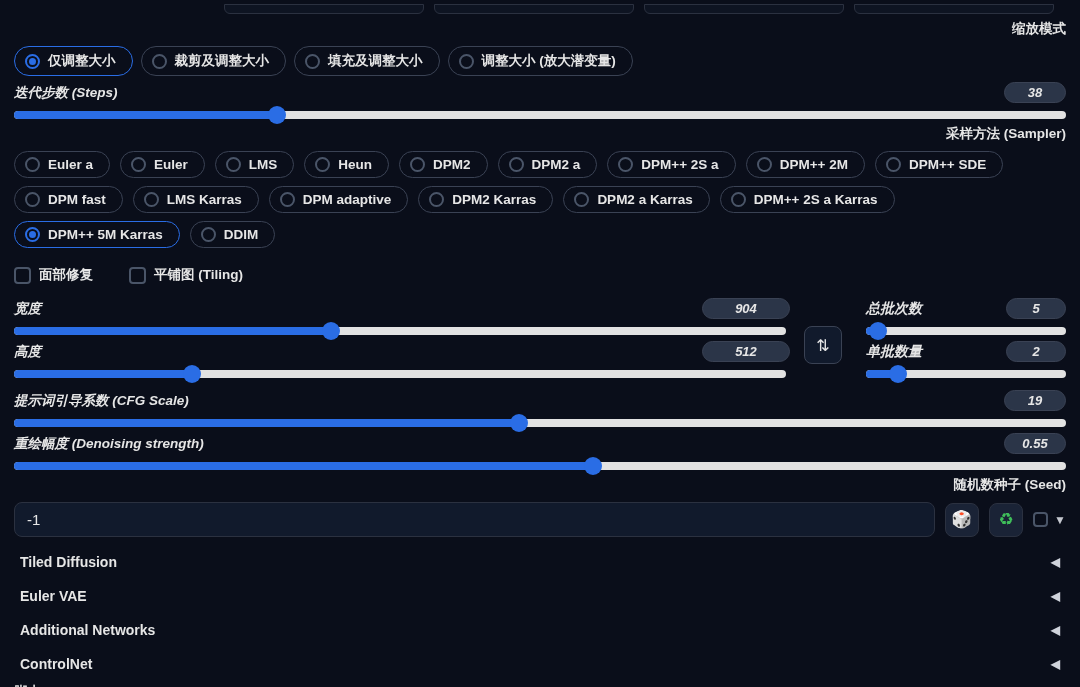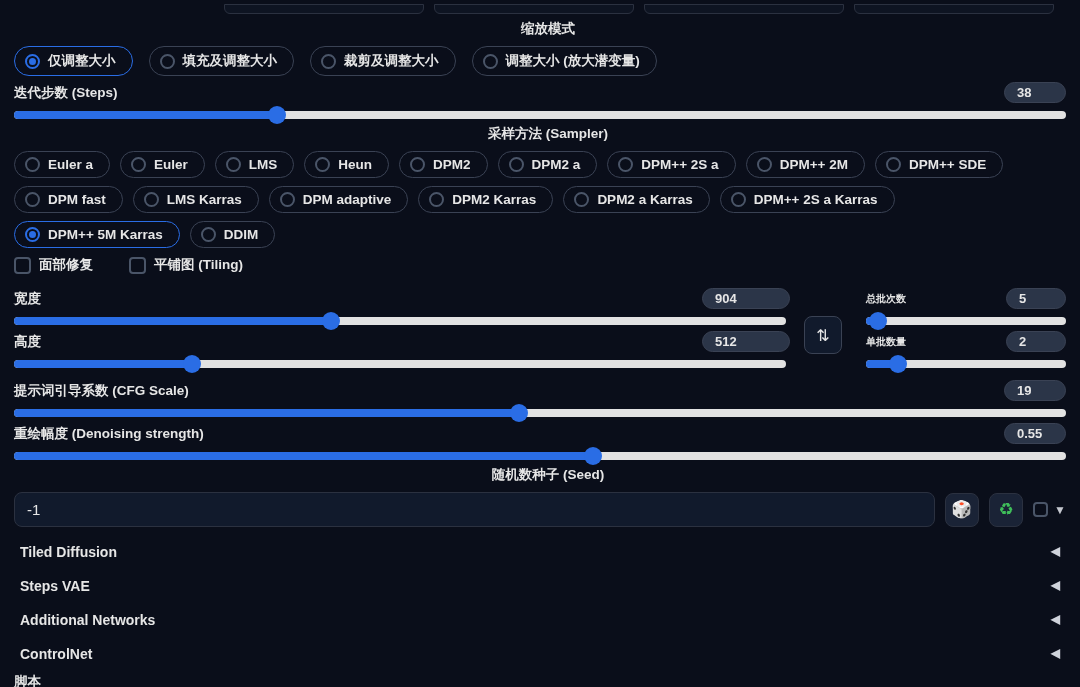--- a/index.html
+++ b/index.html
@@ -17,26 +17,26 @@
   .top-strip { display:flex; gap:10px; height:10px; margin-bottom:6px; }
   .top-strip .ph { flex:0 0 200px; height:10px; border:1px solid #2b3140; border-radius:0 0 6px 6px; background:#0e1422; }
   .top-strip .lead { flex:0 0 200px; }
 
   .section-label {
     font-size:13.5px;
     font-weight:600;
     color:#e6e6e6;
     margin-bottom:8px;
     margin-top:6px;
-    text-align:center;
+    text-align:right;
     padding-left:16px;
   }
 
   
-  .pill-row { display:flex; gap:16px; flex-wrap:nowrap; }
+  .pill-row { display:flex; gap:8px; flex-wrap:nowrap; }
   .pill {
     display:flex; align-items:center; gap:8px;
     border:1px solid #3a4254;
     border-radius:18px;
     padding:5px 16px 5px 10px;
     font-size:13.5px;
     font-weight:600;
     white-space:nowrap;
     background:transparent;
     cursor:pointer;
@@ -55,27 +55,29 @@
   }
 
   
   .sampler-wrap { display:flex; flex-wrap:wrap; gap:8px 10px; }
 
   
   .slider-block { margin-top:6px; margin-bottom:6px; }
   .slider-head {
     display:flex; justify-content:space-between; align-items:center;
     margin-bottom:8px;
+    font-style:italic;
   }
   .slider-head .label { font-size:13.5px; font-weight:600; }
   .val-badge {
     background:#2b3548;
     border:1px solid #3a4254;
     border-radius:14px;
     min-width:62px;
+    text-align:center;
     padding:2px 12px;
     font-size:13px;
     font-weight:600;
   }
   .wide-badge { min-width:88px; }
 
   .track {
     position:relative;
     height:8px;
     background:#e2e2e2;
@@ -106,25 +108,25 @@
     border:1px solid #3a4254;
     border-radius:8px;
     background:#111a2c;
     display:flex; align-items:center; justify-content:center;
     font-size:16px;
     cursor:pointer;
     color:#e6e6e6;
     margin-top:14px;
   }
 
-  .mini-slider .slider-head .label { font-size:10px; }
+  .mini-slider .slider-head .label { font-size:14px; }
   .mini-slider .val-badge { min-width:60px; }
 
   
-  .chk-row { display:flex; gap:36px; align-items:center; margin:8px 0 8px 0; }
+  .chk-row { display:flex; gap:36px; align-items:center; margin:18px 0 8px 0; }
   .chk { display:flex; align-items:center; gap:8px; font-size:13.5px; font-weight:600; cursor:pointer;}
   .chk .box {
     width:17px; height:17px; border:2px solid #4a5568; border-radius:4px;
     background:#0a0e1a;
   }
 
   
   .seed-row { display:flex; gap:10px; align-items:center; margin-top:6px; }
   .seed-input {
     flex:1;
@@ -143,21 +145,21 @@
     display:flex; align-items:center; justify-content:center;
     font-size:17px;
     cursor:pointer;
   }
   .seed-extra { display:flex; align-items:center; gap:6px; color:#c5c8d0; }
   .seed-extra .box { width:15px; height:15px; border:2px solid #4a5568; border-radius:4px; }
   .seed-extra .tri { font-size:12px; }
 
   
   .acc {
-    display:flex; justify-content:space-between; 
+    display:flex; justify-content:space-between; align-items:center;
     padding:9px 6px;
     font-size:14px;
     font-weight:700;
     cursor:pointer;
   }
   .acc .arrow { font-size:12px; color:#cfd3db; }
 
   
   .script-row { margin-top:2px; }
   .script-label { font-size:13.5px; font-weight:600; margin-bottom:6px; }
@@ -176,25 +178,25 @@
 </div>
 
 <div class="section-label">缩放模式</div>
 <div class="pill-row" id="resize-row">
     <div class="pill selected">
       <span class="radio"></span>
       <span>仅调整大小</span>
     </div>
     <div class="pill">
       <span class="radio"></span>
+      <span>裁剪及调整大小</span>
+    </div>
+    <div class="pill">
+      <span class="radio"></span>
       <span>填充及调整大小</span>
-    </div>
-    <div class="pill">
-      <span class="radio"></span>
-      <span>裁剪及调整大小</span>
     </div>
     <div class="pill">
       <span class="radio"></span>
       <span>调整大小 (放大潜变量)</span>
     </div>
   </div>
 
 <div class="slider-block">
   <div class="slider-head">
     <div class="label">迭代步数 (Steps)</div>
@@ -381,21 +383,21 @@
       <span class="tri">▼</span>
   </div>
 </div>
 
 <div id="accordions" style="margin-top:8px;">
     <div class="acc">
       <span>Tiled Diffusion</span>
       <span class="arrow">◀</span>
     </div>
     <div class="acc">
-      <span>Steps VAE</span>
+      <span>Euler VAE</span>
       <span class="arrow">◀</span>
     </div>
     <div class="acc">
       <span>Additional Networks</span>
       <span class="arrow">◀</span>
     </div>
     <div class="acc">
       <span>ControlNet</span>
       <span class="arrow">◀</span>
     </div>

